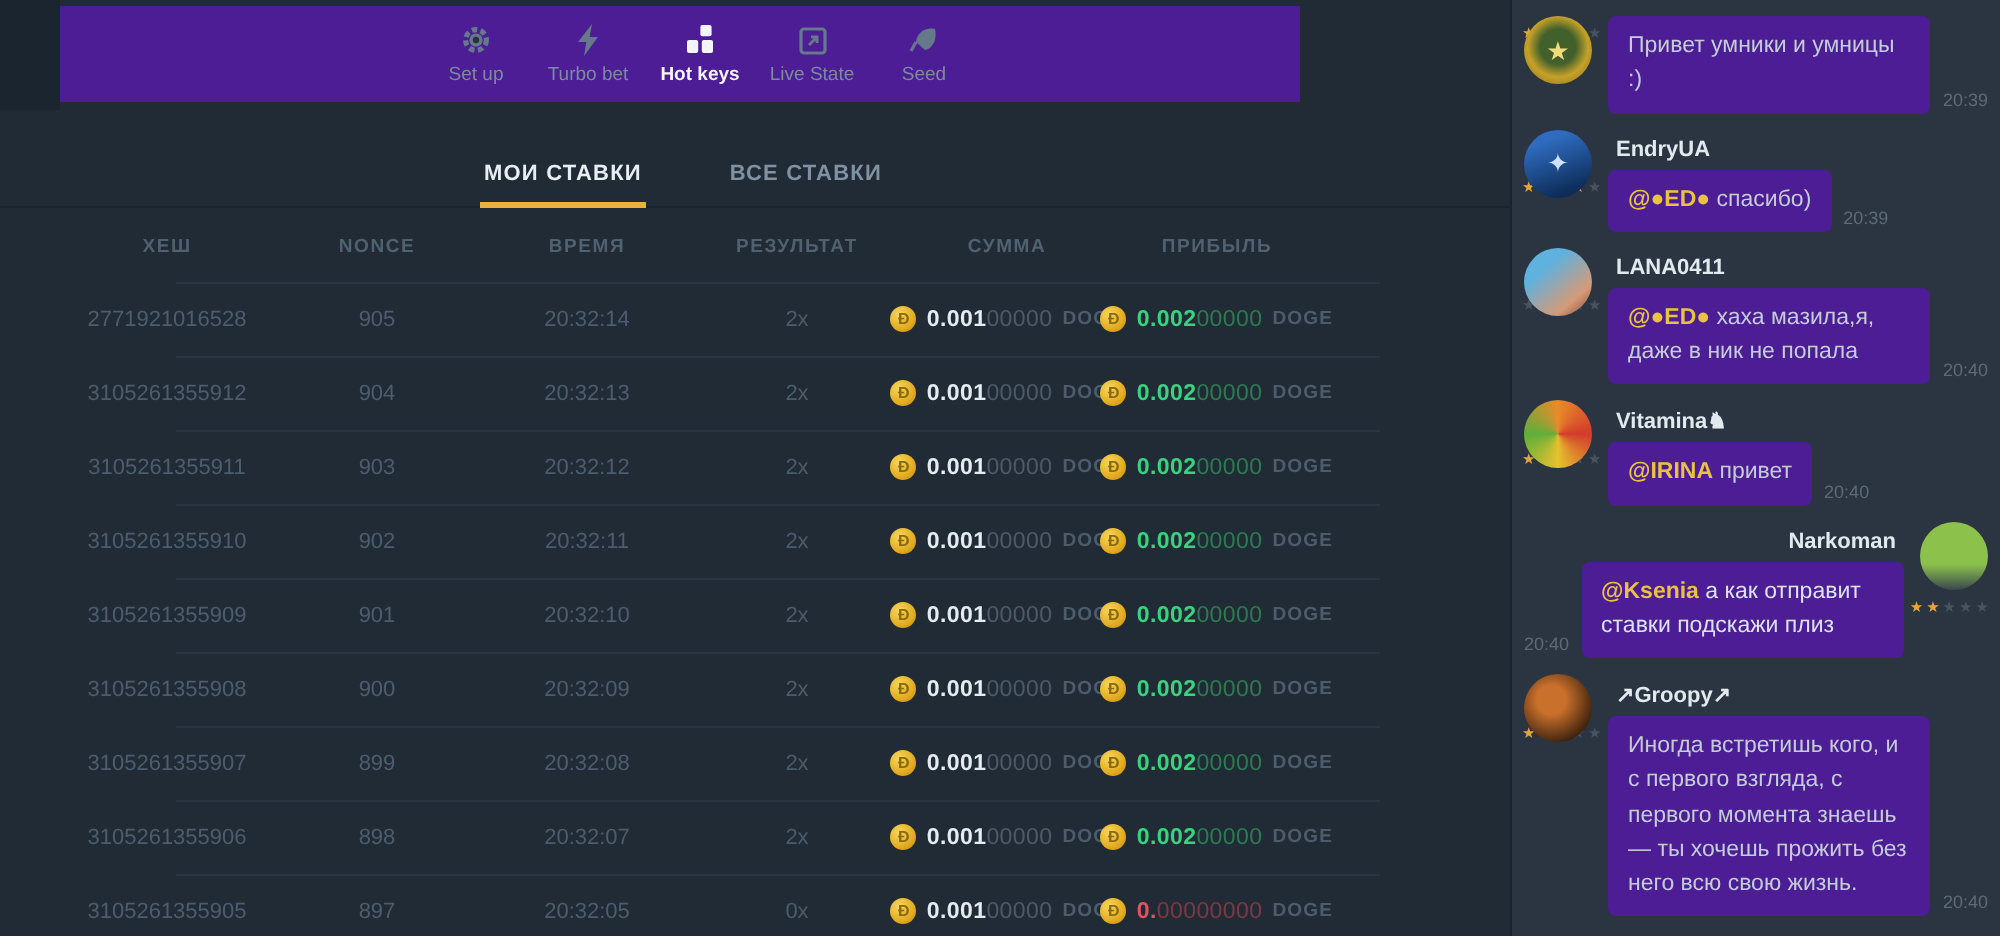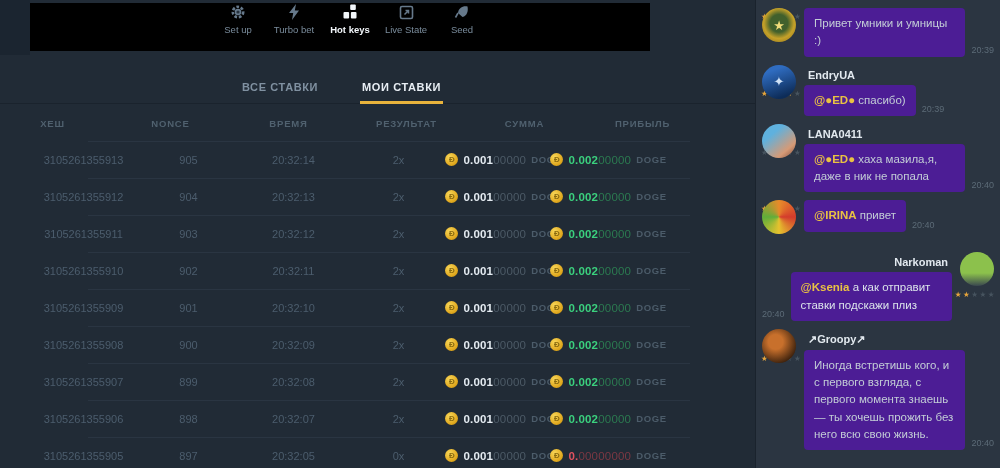--- a/index.html
+++ b/index.html
@@ -3,34 +3,34 @@
 <meta charset="utf-8">
 <style>
   * { margin:0; padding:0; box-sizing:border-box; }
   html,body { width:1000px; height:468px; overflow:hidden; }
   body { background:#1c2631; font-family:"Liberation Sans", sans-serif; position:relative; }
 
   
   .main { position:absolute; left:0; top:0; width:755px; height:468px; background:#212b36; }
   .left-strip { position:absolute; left:0; top:0; width:30px; height:55px; background:#1b2530; }
 
-  .toolbar { position:absolute; left:30px; top:3px; width:620px; height:48px; background:#000000; display:flex; align-items:flex-start; }
+  .toolbar { position:absolute; left:30px; top:3px; width:620px; height:48px; background:#4c1d95; display:flex; align-items:center; }
   .tb-items { display:flex; margin-left:180px; }
   .tb-item { width:56px; display:flex; flex-direction:column; align-items:center; cursor:pointer; }
   .tb-item .ticon { height:18px; display:flex; align-items:center; justify-content:center; }
   .tb-item .tlabel { font-size:9.5px; color:#7a8c9c; margin-top:3px; white-space:nowrap; }
   .tb-item.active .tlabel { color:#f2f6fa; font-weight:bold; }
 
   .tabs { position:absolute; left:0; top:75px; width:755px; height:29px; border-bottom:1px solid #1a232d; display:flex; }
   .tab { margin-left:240px; font-size:11px; letter-spacing:.6px; color:#8091a1; font-weight:bold; position:relative; padding:6px 2px; cursor:pointer; }
   .tab + .tab { margin-left:40px; }
   .tab.active { color:#e8eef4; }
   .tab.active::after { content:""; position:absolute; left:0; right:0; bottom:-1px; height:3px; background:#e8b33c; }
 
-  .thead { position:absolute; left:0; top:105px; width:755px; height:36px; display:grid; grid-template-columns:repeat(6,105px); align-items:center;gap:13px; }
+  .thead { position:absolute; left:0; top:105px; width:755px; height:36px; display:grid; grid-template-columns:repeat(6,105px); padding-left:31px; align-items:center; }
   .thead div { font-size:9.5px; letter-spacing:.8px; color:#50616f; text-align:center; font-weight:bold; }
 
   .tbody { position:absolute; left:0; top:141px; width:755px; }
   .trow { display:grid; grid-template-columns:repeat(6,105px); padding-left:31px; height:37px; align-items:center; position:relative; }
   .trow::before { content:""; position:absolute; top:0; left:88px; width:602px; height:1px; background:#2a3542; }
   .trow > div { font-size:11px; color:#4c5d6d; text-align:center; }
   .cell-amt { display:flex; align-items:center; justify-content:center; gap:5px; }
   .coin { width:13px; height:13px; border-radius:50%; background:radial-gradient(circle at 35% 32%, #f7d658, #e2aa20 62%, #bb8a0e); display:inline-flex; align-items:center; justify-content:center; font-size:8px; font-weight:bold; color:#8a6a10; flex:0 0 13px; }
   .num { font-size:11.5px; font-weight:bold; letter-spacing:.2px; }
   .num .main-digits { color:#e4ebf1;margin-top:22px; }
@@ -112,36 +112,36 @@
               <path d="M13.5 2.5 C9 1.5 4.5 4 4 9 L8.5 13 C13 12 14.5 7 13.5 2.5 Z" fill="#66798b"></path>
               <path d="M4 9 L1.5 13.5" stroke="#66798b" stroke-width="1.6" fill="none"></path>
             </svg>
         </span>
         <span class="tlabel">Seed</span>
       </div>
     </div>
   </div>
 
   <div class="tabs">
+    <div class="tab active">МОИ СТАВКИ</div>
     <div class="tab">ВСЕ СТАВКИ</div>
-    <div class="tab active">МОИ СТАВКИ</div>
   </div>
 
   <div class="thead">
     <div>ХЕШ</div>
     <div>NONCE</div>
     <div>ВРЕМЯ</div>
     <div>РЕЗУЛЬТАТ</div>
     <div>СУММА</div>
     <div>ПРИБЫЛЬ</div>
   </div>
 
   <div class="tbody" id="tbody">
       <div class="trow">
-        <div>3105261355913</div>
+        <div>2771921016528</div>
         <div>905</div>
         <div>20:32:14</div>
         <div>2x</div>
         <div class="cell-amt">
           <span class="coin">Ð</span>
           <span class="num"><span class="main-digits">0.001</span><span class="dim-digits">00000</span></span>
           <span class="cur">DOGE</span>
         </div>
         <div class="cell-amt">
           <span class="coin">Ð</span>
@@ -302,20 +302,21 @@
       <div class="avatar" style="background: linear-gradient(140deg, rgb(95, 177, 222) 30%, rgb(214, 154, 118) 75%, rgb(122, 74, 58));"></div>
       <div class="uname">LANA0411</div>
       <div class="mbody">
         <div class="stars"><span class="off">★</span><span class="off">★</span><span class="off">★</span><span class="off">★</span><span class="off">★</span></div>
         <div class="bubble"><span class="mention">@●ED●</span><span> хаха мазила,я, даже в ник не попала</span></div>
         <div class="mtime">20:40</div>
       </div>
     </div>
     <div class="msg">
       <div class="avatar" style="background: conic-gradient(rgb(232, 139, 42), rgb(211, 59, 44), rgb(230, 194, 46), rgb(95, 174, 58), rgb(232, 139, 42));"></div>
+      <div class="uname">Vitamina♞</div>
       <div class="mbody">
         <div class="stars"><span class="on">★</span><span class="off">★</span><span class="off">★</span><span class="off">★</span><span class="off">★</span></div>
         <div class="bubble"><span class="mention">@IRINA</span><span> привет</span></div>
         <div class="mtime">20:40</div>
       </div>
     </div>
     <div class="msg right">
       <div class="avatar" style="background: linear-gradient(rgb(140, 193, 76) 62%, rgb(58, 71, 79) 100%);"></div>
       <div class="uname">Narkoman</div>
       <div class="stars"><span class="on">★</span><span class="on">★</span><span class="off">★</span><span class="off">★</span><span class="off">★</span></div>

